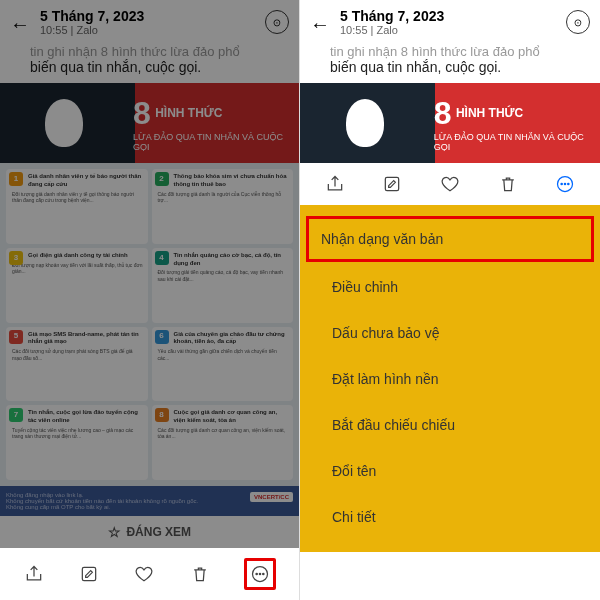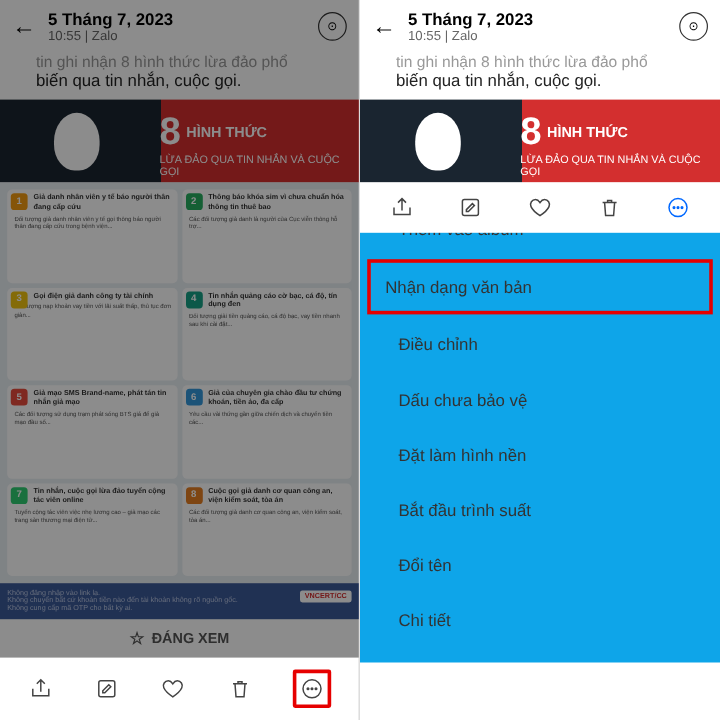--- a/index.html
+++ b/index.html
@@ -8,21 +8,21 @@
 .screen.left{border-right:1px solid #ddd}
 .dim{position:absolute;inset:0;background:rgba(0,0,0,0.45);z-index:5;pointer-events:none}
 .header{display:flex;align-items:center;padding:8px 10px;gap:10px;position:relative;z-index:1}
 .back{font-size:20px;cursor:pointer}
 .hinfo{flex:1}
 .hdate{font-size:14px;font-weight:600}
 .hsub{font-size:11px;color:#666}
 .scan{font-size:16px;width:24px;height:24px;border:1.5px solid #333;border-radius:50%;display:flex;align-items:center;justify-content:center;font-size:10px}
 .article{padding:0 30px 8px;font-size:14px;position:relative;z-index:1;color:#222}
 .trunc{color:#999;font-size:13px}
-.hero{height:69px;background:linear-gradient(90deg,#1a2530 45%,#d32f2f 45%);position:relative;z-index:1;display:flex;align-items:flex-end}
+.hero{height:80px;background:linear-gradient(90deg,#1a2530 45%,#d32f2f 45%);position:relative;z-index:1;display:flex;align-items:center}
 .mask{width:45%;height:100%;display:flex;align-items:center;justify-content:center}
 .maskface{width:38px;height:48px;background:#fff;border-radius:50% 50% 45% 45%;position:relative}
 .herotext{padding:4px;color:#fff}
 .eight{display:inline-block;font-size:32px;font-weight:900;color:#fff;vertical-align:middle}
 .htitle{font-size:12px;font-weight:700;display:inline-block;vertical-align:middle}
 .hsub2{font-size:9px;font-weight:400}
 .cards{background:#e8eef3;padding:6px;display:grid;grid-template-columns:1fr 1fr;gap:4px;position:relative;z-index:1;flex:1;overflow:hidden}
 .card{background:#fff;border-radius:4px;padding:4px;font-size:5px;color:#555;line-height:1.3;position:relative;min-height:0}
 .cnum{position:absolute;top:3px;left:3px;width:14px;height:14px;border-radius:3px;color:#fff;font-size:8px;font-weight:700;display:flex;align-items:center;justify-content:center}
 .c1{background:#f39c12}.c2{background:#27ae60}.c3{background:#f1c40f}.c4{background:#16a085}
@@ -31,21 +31,21 @@
 .ctext{font-size:5px;padding-left:2px}
 .footer-note{background:#3b5998;color:#b8c5e0;font-size:6px;padding:6px;position:relative;z-index:1}
 .vncert{position:absolute;right:6px;top:6px;background:#fff;color:#d32f2f;font-size:6px;font-weight:700;padding:2px 4px;border-radius:2px}
 .worth{display:flex;align-items:center;justify-content:center;gap:6px;padding:8px;font-size:12px;font-weight:600;color:#555;position:relative;z-index:1}
 .star{font-size:14px}
 .toolbar{display:flex;justify-content:space-around;align-items:center;padding:10px 6px;background:#fff;position:relative;z-index:20}
 .tbtn{width:22px;height:22px;display:flex;align-items:center;justify-content:center;font-size:16px;color:#444;cursor:pointer}
 .tbtn svg{width:20px;height:20px;stroke:#444;fill:none;stroke-width:1.5}
 .tbtn.active svg{stroke:#0068ff}
 .redbox{border:3px solid #e60000;padding:2px;border-radius:2px}
-.sheet{position:absolute;left:0;right:0;bottom:48px;top:168px;background:#0ea5e9;border-radius:14px 14px 0 0;z-index:15;overflow:hidden}
+.sheet{position:absolute;left:0;right:0;bottom:48px;top:168px;background:#eab308;border-radius:14px 14px 0 0;z-index:15;overflow:hidden}
 .sheetitem{padding:15px 32px;font-size:14px;color:#333;cursor:pointer}
 .sheetitem.hl{border:3px solid #e60000;margin:2px 6px;padding:12px 12px;font-weight:500}
 </style>
 </head>
 <body>
 
 <div class="screen left">
   <div class="dim"></div>
   <div class="header">
     <div class="back">←</div>
@@ -180,21 +180,21 @@
       <div class="hsub2">LỪA ĐẢO QUA TIN NHẮN
 VÀ CUỘC GỌI</div>
     </div>
   </div>
   <div class="sheet">
     <div class="sheetitem">Thêm vào album</div>
     <div class="sheetitem hl">Nhận dạng văn bản</div>
     <div class="sheetitem">Điều chỉnh</div>
     <div class="sheetitem">Dấu chưa bảo vệ</div>
     <div class="sheetitem">Đặt làm hình nền</div>
-    <div class="sheetitem">Bắt đầu trình suất</div>
+    <div class="sheetitem">Bắt đầu chiếu chiếu</div>
     <div class="sheetitem">Đổi tên</div>
     <div class="sheetitem">Chi tiết</div>
   </div>
   <div class="toolbar">
     <div class="tbtn">
         <svg viewBox="0 0 24 24">
           <path d="M4 12v7h16v-7M12 3v12M8 7l4-4 4 4"></path>
         </svg>
       </div>
     <div class="tbtn">

